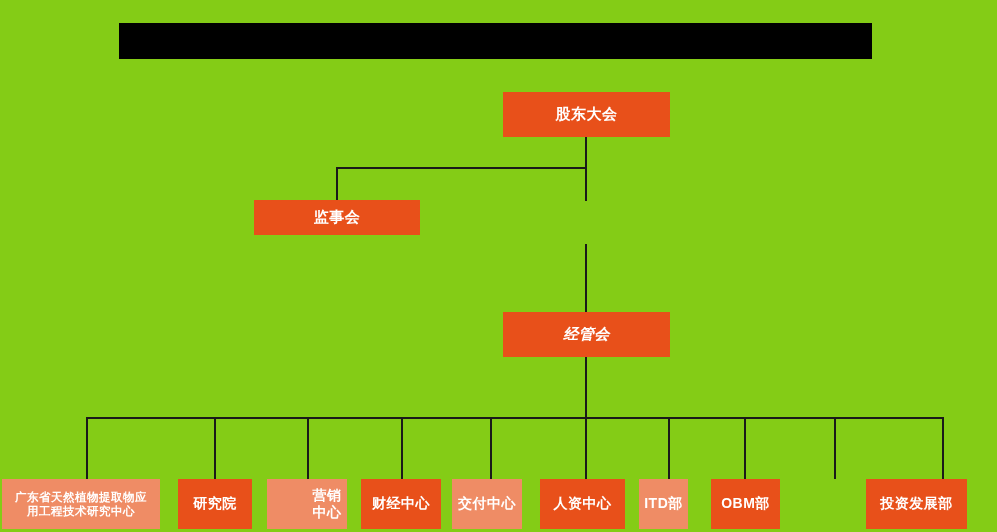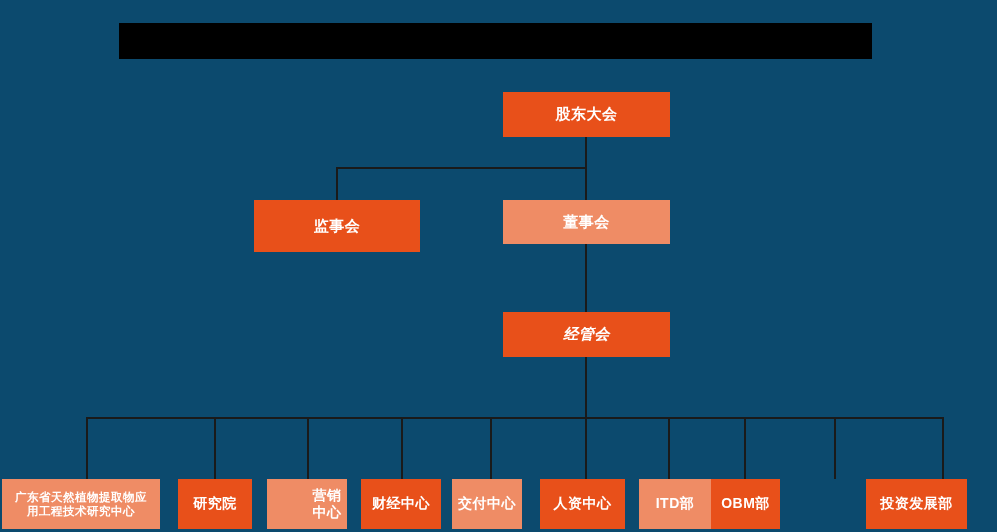--- a/index.html
+++ b/index.html
@@ -7,21 +7,21 @@
     padding: 0;
     background: #ffffff;
   }
   body {
     font-family: "Liberation Sans", "DejaVu Sans", sans-serif;
   }
   #org-chart {
     position: relative;
     width: 997px;
     height: 532px;
-    background: #0c4a6e;
+    background: #84cc16;
     overflow: hidden;
   }
   .redaction-bar {
     position: absolute;
     left: 119px;
     top: 23px;
     width: 753px;
     height: 36px;
     background: #000000;
   }
@@ -61,27 +61,24 @@
 
   <div class="node node-lvl1 dark" style="left:503px; top:92px; width:167px; height:45px;">
     <span>股东大会</span>
   </div>
 
   <div class="connector v" style="left:585px; top:137px; height:32px;"></div>
   <div class="connector h" style="left:336px; top:167px; width:251px;"></div>
   <div class="connector v" style="left:336px; top:167px; height:34px;"></div>
   <div class="connector v" style="left:585px; top:167px; height:34px;"></div>
 
-  <div class="node node-lvl2 dark" style="left:254px; top:200px; width:166px; height:52px;">
+  <div class="node node-lvl2 dark" style="left:254px; top:200px; width:166px; height:35px;">
     <span>监事会</span>
   </div>
 
-  <div class="node node-lvl2 light" style="left:503px; top:200px; width:167px; height:44px;">
-    <span>董事会</span>
-  </div>
 
   <div class="connector v" style="left:585px; top:244px; height:68px;"></div>
 
   <div class="node node-lvl3 dark" style="left:503px; top:312px; width:167px; height:45px;font-style:italic;">
     <span>经管会</span>
   </div>
 
   <div class="connector v" style="left:585px; top:357px; height:61px;"></div>
 
   <div class="connector h" style="left:86px; top:417px; width:858px;"></div>
@@ -115,21 +112,21 @@
   </div>
 
   <div class="node node-leaf light" style="left:452px; top:479px; width:70px; height:50px;">
     <span>交付中心</span>
   </div>
 
   <div class="node node-leaf dark" style="left:540px; top:479px; width:85px; height:50px;">
     <span>人资中心</span>
   </div>
 
-  <div class="node node-leaf light" style="left:639px; top:479px; width:72px; height:50px;">
+  <div class="node node-leaf light" style="left:639px; top:479px; width:49px; height:50px;">
     <span>ITD部</span>
   </div>
 
   <div class="node node-leaf dark" style="left:711px; top:479px; width:69px; height:50px;">
     <span>OBM部</span>
   </div>
 
 
   <div class="node node-leaf dark" style="left:866px; top:479px; width:101px; height:50px;">
     <span>投资发展部</span>

